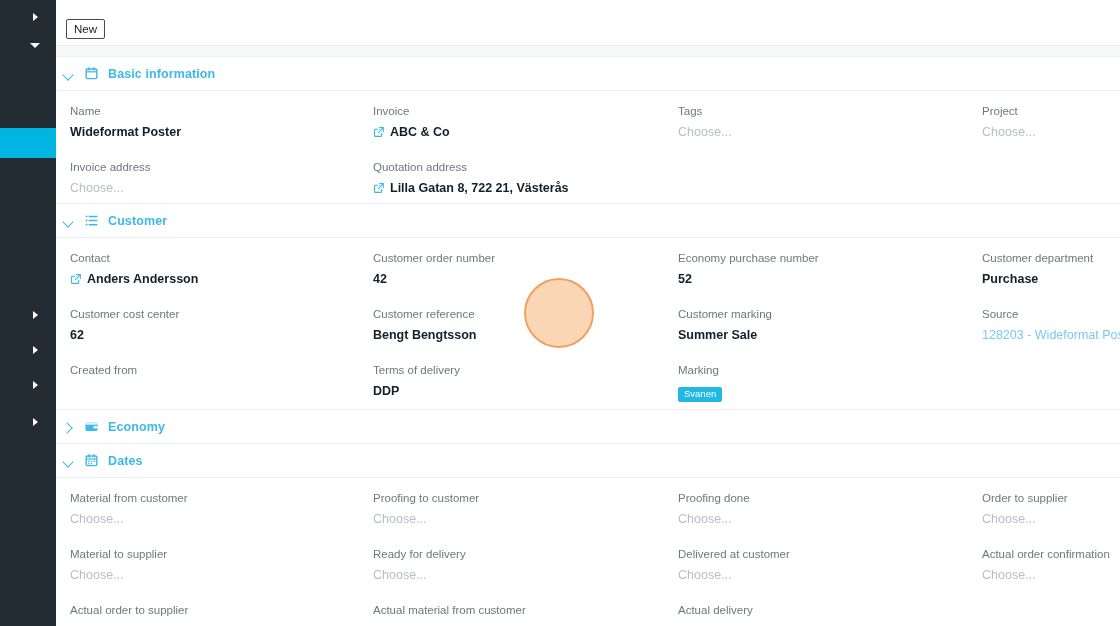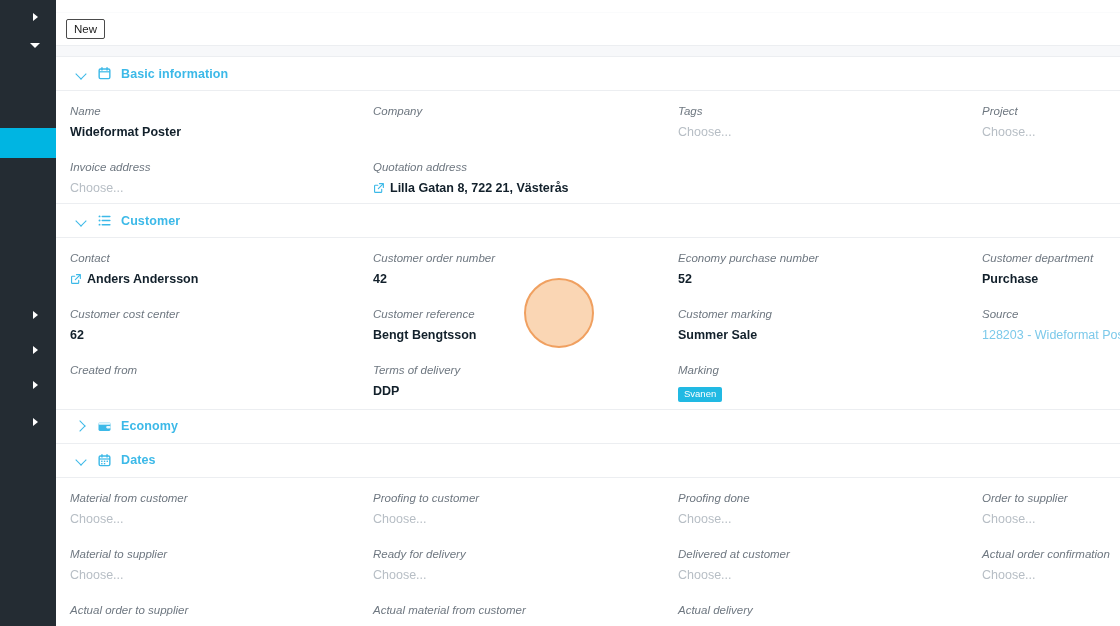--- a/index.html
+++ b/index.html
@@ -63,22 +63,22 @@
     padding: 2px 7px; border-radius: 2px; cursor: pointer;
     font-family: "Liberation Sans", sans-serif; line-height: 1.25;
   }
 
   .band { height: 12px; background: #f7f8fa; border-top: 1px solid #eceef1; border-bottom: 1px solid #eceef1; }
 
   .content { background: #ffffff; }
 
   
   .section-head {
-    display: flex; align-items: center; gap: 9px;
-    padding: 9px 0 9px 20px;
+    display: flex; align-items: flex-end; gap: 9px;
+    padding: 9px 0 9px 7px;
     border-bottom: 1px solid #eceef1;
     cursor: pointer;
   }
   .chev {
     width: 12px; height: 12px; position: relative; flex: 0 0 12px;
   }
   .chev::before {
     content: ""; position: absolute; left: 1px; top: 2px;
     width: 7px; height: 7px;
     border-right: 1.6px solid #3cb9e8; border-bottom: 1.6px solid #3cb9e8;
@@ -95,21 +95,21 @@
 
   
   .grid {
     display: grid;
     grid-template-columns: 303px 305px 304px 1fr;
     padding: 0 0 0 14px;
   }
   .field { padding: 12px 12px 7px 0; min-height: 49px; }
   .f-label {
     font-size: 11.5px; color: #6e7780; line-height: 16px;
-    margin-bottom: 5px; white-space: nowrap; font-style: italic;
+    margin-bottom: 5px; white-space: nowrap;
   }
   .f-value {
     font-size: 12.5px; color: #12202b; font-weight: bold;
     line-height: 16px; white-space: nowrap;
     display: flex; align-items: center; gap: 5px; text-align: center;
   }
   .f-value.placeholder { color: #b7bec5; font-weight: normal; }
   .f-value.link { color: #7cc9ea; font-weight: normal; }
 
   .extlink { width: 12px; height: 12px; flex: 0 0 12px; display:block; }
@@ -180,21 +180,29 @@
                 <path d="M5.3 1.9v2.4M10.7 1.9v2.4" stroke="#3cb9e8" stroke-width="1.5" stroke-linecap="round"></path>
               </svg></span>
             <span class="sec-title">Basic information</span>
           </div>
           <div class="grid">
             <div class="field">
               <div class="f-label">Name</div>
               <div class="f-value">Wideformat Poster</div>
             </div>
             <div class="field">
-              <div class="f-label">Company</div>
+              <div class="f-label">Invoice</div>
+              <div class="f-value">
+                <span class="extlink"><svg width="12" height="12" viewBox="0 0 16 16" fill="none" xmlns="http://www.w3.org/2000/svg">
+                    <path d="M8.6 2.2h5.2v5.2" stroke="#3cb9e8" stroke-width="1.5" stroke-linecap="round" stroke-linejoin="round"></path>
+                    <path d="M13.2 2.8 7.1 8.9" stroke="#3cb9e8" stroke-width="1.5" stroke-linecap="round"></path>
+                    <path d="M11.6 9.6v3.3a1 1 0 0 1-1 1H3.1a1 1 0 0 1-1-1V5.4a1 1 0 0 1 1-1h3.3" stroke="#3cb9e8" stroke-width="1.5" stroke-linecap="round" stroke-linejoin="round"></path>
+                  </svg></span>
+                <span>ABC &amp; Co</span>
+              </div>
             </div>
             <div class="field">
               <div class="f-label">Tags</div>
               <div class="f-value placeholder">Choose...</div>
             </div>
             <div class="field">
               <div class="f-label">Project</div>
               <div class="f-value placeholder">Choose...</div>
             </div>
             <div class="field">

